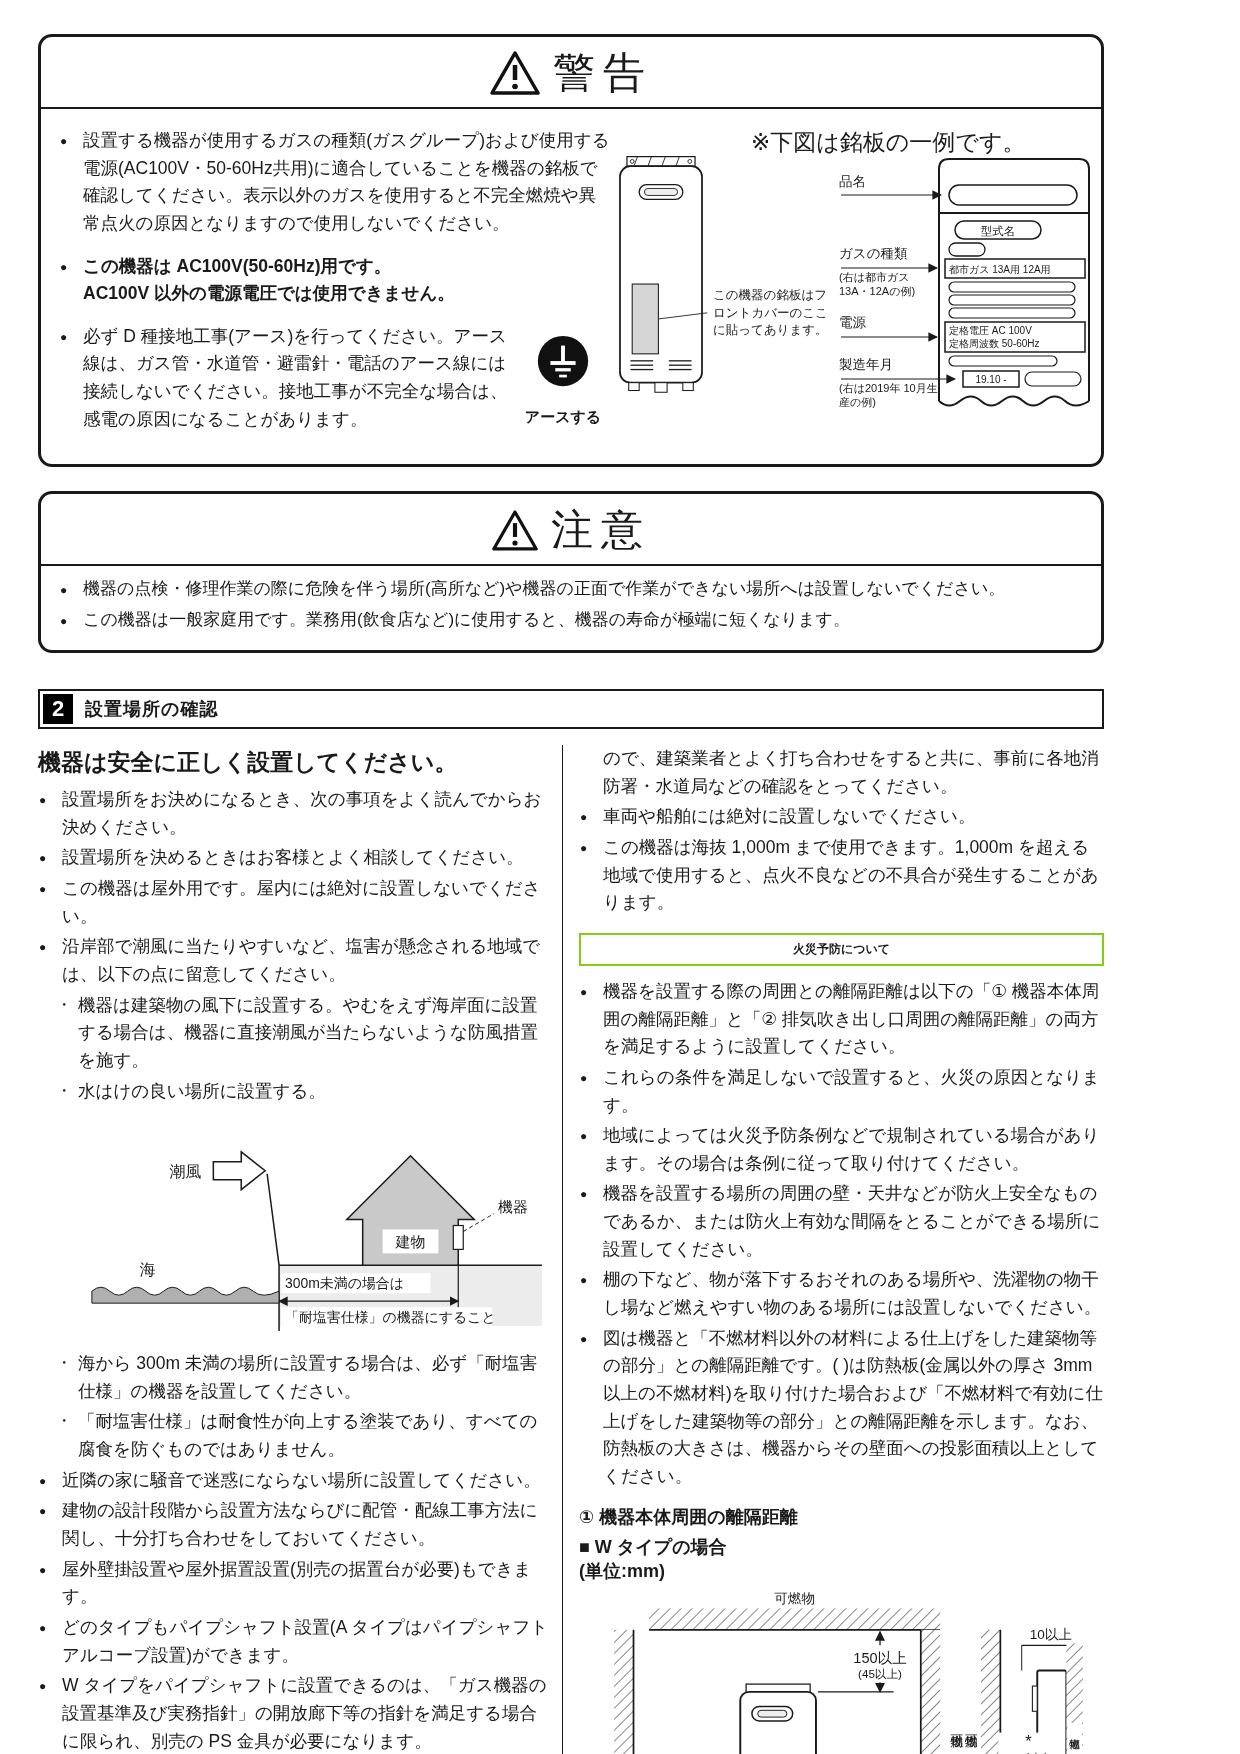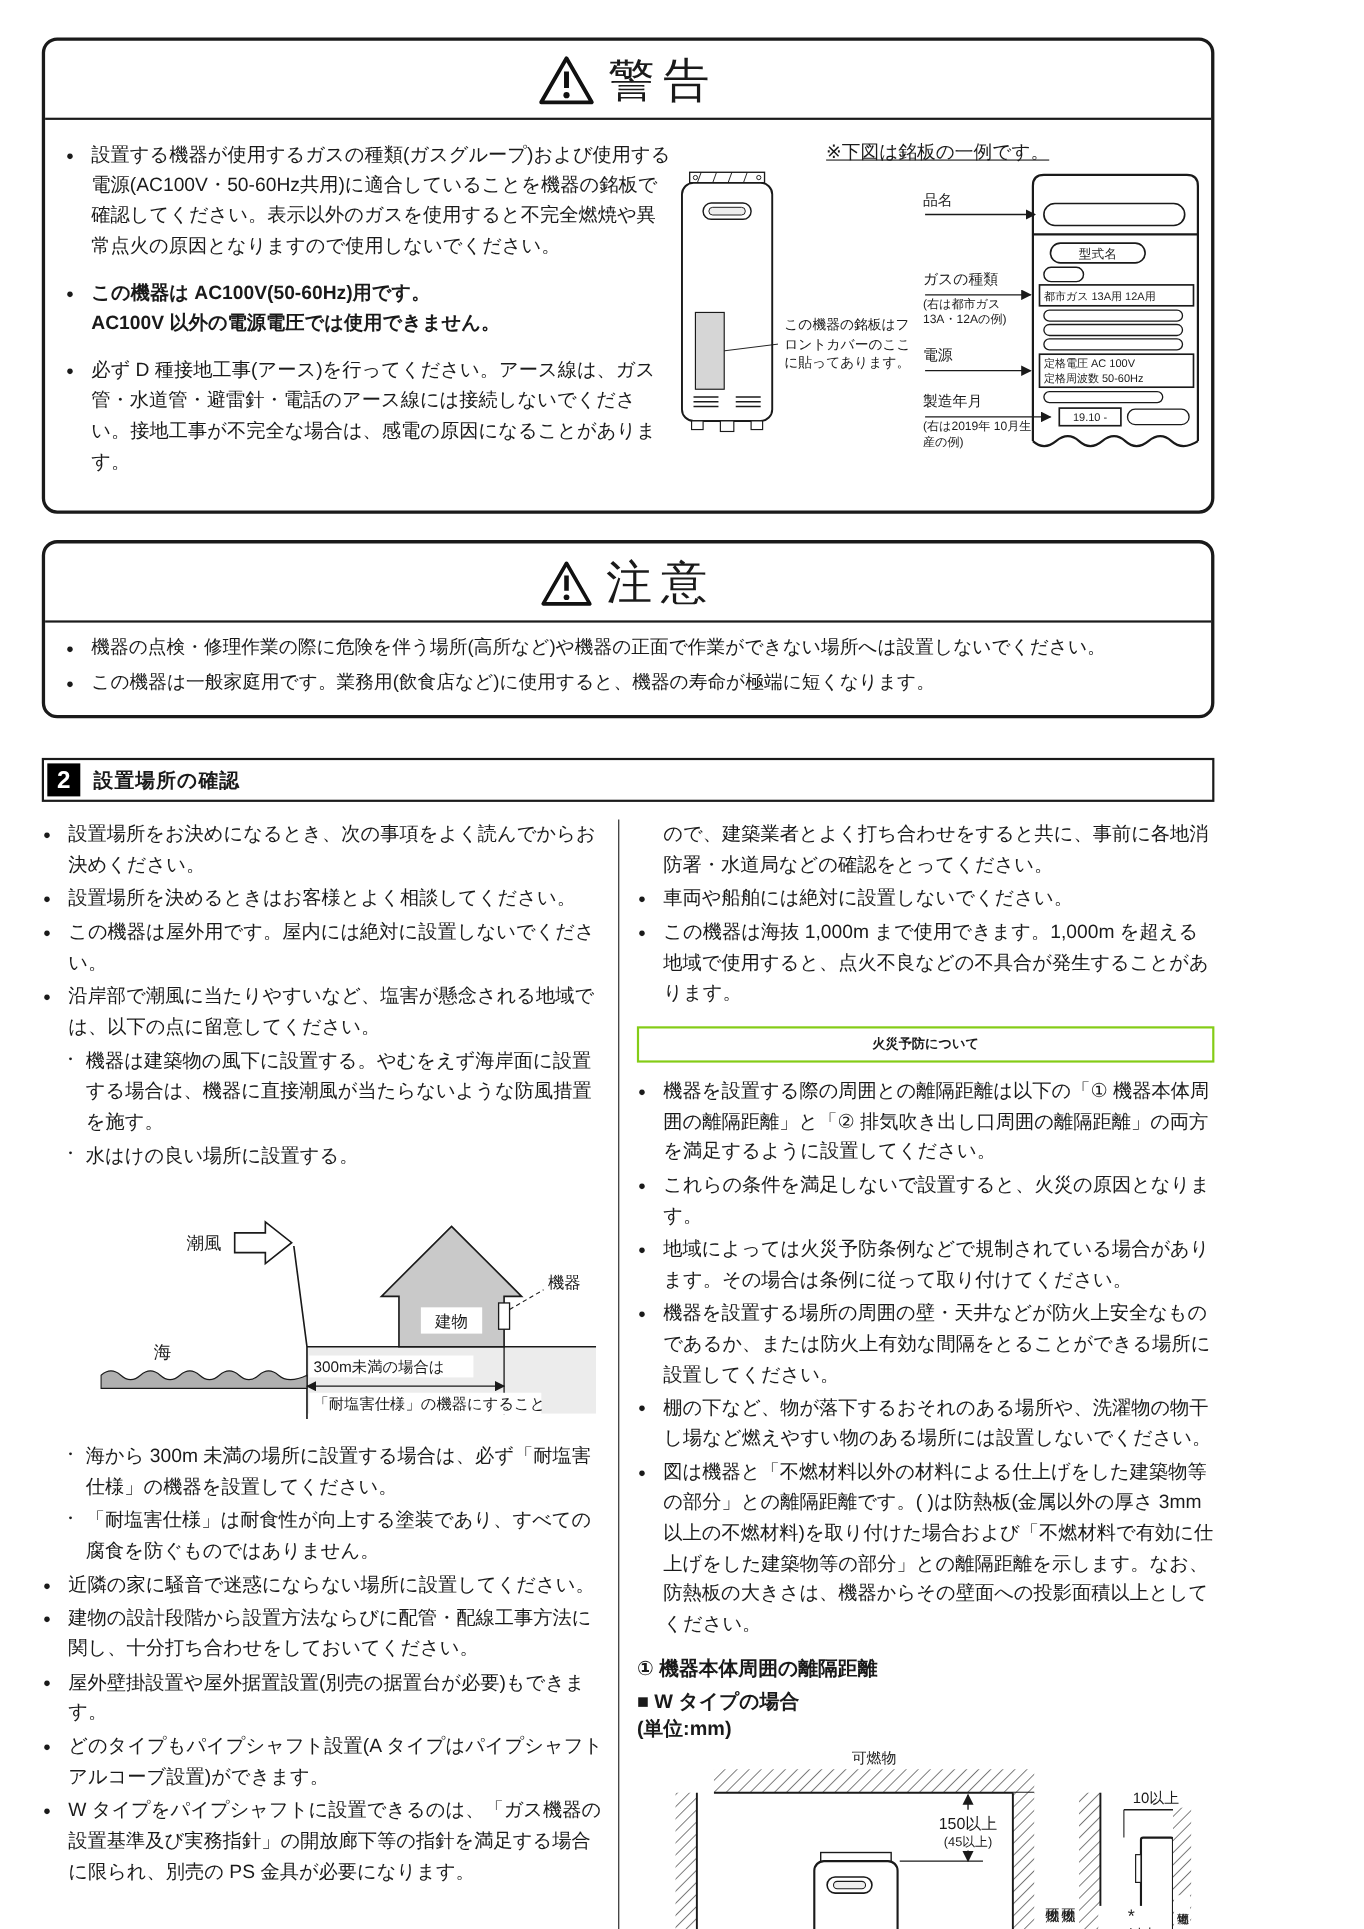--- a/index.html
+++ b/index.html
@@ -17,21 +17,21 @@
   .blt{position:relative;padding-left:24px;margin:0 0 15px 0;}
   .blt::before{content:"●";position:absolute;left:1px;top:5px;font-size:12px;}
   .sub{padding-left:40px;margin:0 0 2px 0;}
   .sub::before{content:"・";left:18px;top:0;font-size:16px;}
   .bold{font-weight:bold;}
   .bl-line{display:block;}
   .earthrow{display:flex;align-items:flex-start;}
   .earthrow .btxt{flex:1;}
   .earthcell{width:96px;text-align:center;margin-top:10px;}
   .earthlabel{font-size:15px;font-weight:bold;margin-top:4px;}
-  .np-note{position:absolute;left:140px;top:0;font-size:17px;text-decoration:underline;}
+  .np-note{position:absolute;left:140px;top:0;font-size:23px;}
   .dev-svg{position:absolute;left:2px;top:26px;}
   .callout{position:absolute;left:102px;top:160px;width:124px;font-size:12.5px;line-height:1.4;}
   .npwrap{position:absolute;left:228px;top:24px;width:252px;height:268px;}
   .npwrap svg{position:absolute;left:0;top:0;}
   .nplabel{position:absolute;left:0;font-size:13.5px;text-align:center;}
   .npnote{position:absolute;left:0;width:104px;font-size:11px;line-height:1.3;}
   .cautionbox{border:3px solid #1a1a1a;border-radius:14px;margin-top:24px;}
   .cautionbody{padding:10px 29px 12px 18px;}
   .cautionbody .blt{margin:0 0 4px 0;font-size:17px;}
   .secbar{display:flex;align-items:center;gap:12px;border:2.5px solid #1a1a1a;
@@ -72,20 +72,30 @@
     <div class="warnbody">
       <ul class="blist wleft">
         <li class="blt">設置する機器が使用するガスの種類(ガスグループ)および使用する電源(AC100V・50-60Hz共用)に適合していることを機器の銘板で確認してください。表示以外のガスを使用すると不完全燃焼や異常点火の原因となりますので使用しないでください。</li>
         <li class="blt bold">
           <span class="bl-line">この機器は AC100V(50-60Hz)用です。</span>
           <span class="bl-line">AC100V 以外の電源電圧では使用できません。</span>
         </li>
         <li class="blt">
           <div class="earthrow">
             <span class="btxt">必ず D 種接地工事(アース)を行ってください。アース線は、ガス管・水道管・避雷針・電話のアース線には接続しないでください。接地工事が不完全な場合は、感電の原因になることがあります。</span>
+            <span class="earthcell">
+              <svg width="62" height="60" viewBox="0 0 64 62">
+                <circle cx="32" cy="29" r="26" fill="#111"></circle>
+                <line x1="32" y1="13" x2="32" y2="31" stroke="#fff" stroke-width="4"></line>
+                <line x1="19" y1="31" x2="45" y2="31" stroke="#fff" stroke-width="4"></line>
+                <line x1="24" y1="38" x2="40" y2="38" stroke="#fff" stroke-width="3.4"></line>
+                <line x1="28" y1="44.5" x2="36" y2="44.5" stroke="#fff" stroke-width="2.8"></line>
+              </svg>
+              <div class="earthlabel">アースする</div>
+            </span>
           </div>
         </li>
       </ul>
 
       <div class="wright">
         <div class="np-note">※下図は銘板の一例です。</div>
 
         <svg class="dev-svg" width="96" height="242" viewBox="0 0 110 277">
           <rect x="16" y="4" width="78" height="11" fill="#fff" stroke="#1a1a1a" stroke-width="1.4"></rect>
           <line x1="28" y1="4" x2="24" y2="15" stroke="#1a1a1a" stroke-width="1"></line>
@@ -170,20 +180,21 @@
   </div>
 
   <div class="secbar">
     <span class="secnum">2</span>
     <span class="sectitle">設置場所の確認</span>
   </div>
 
   <div class="cols">
 
     <div class="colL">
+      <div class="lefthead">機器は安全に正しく設置してください。</div>
       <ul class="blist body-list">
         <li class="blt">設置場所をお決めになるとき、次の事項をよく読んでからお決めください。</li>
         <li class="blt">設置場所を決めるときはお客様とよく相談してください。</li>
         <li class="blt">この機器は屋外用です。屋内には絶対に設置しないでください。</li>
         <li class="blt">沿岸部で潮風に当たりやすいなど、塩害が懸念される地域では、以下の点に留意してください。</li>
         <li class="blt sub">機器は建築物の風下に設置する。やむをえず海岸面に設置する場合は、機器に直接潮風が当たらないような防風措置を施す。</li>
         <li class="blt sub">水はけの良い場所に設置する。</li>
       </ul>
 
       <svg class="seaside" width="498" height="224" viewBox="0 0 500 225">

